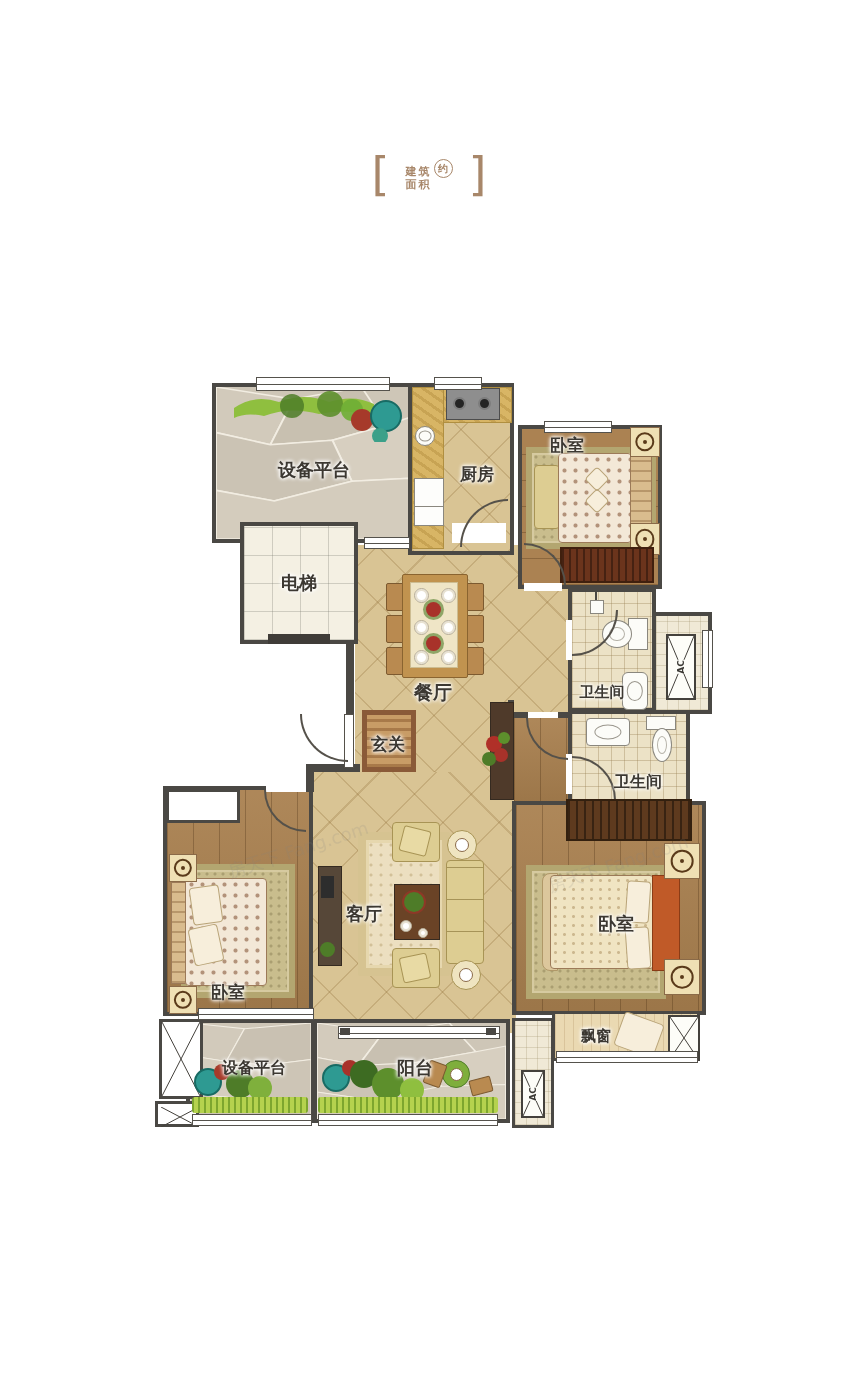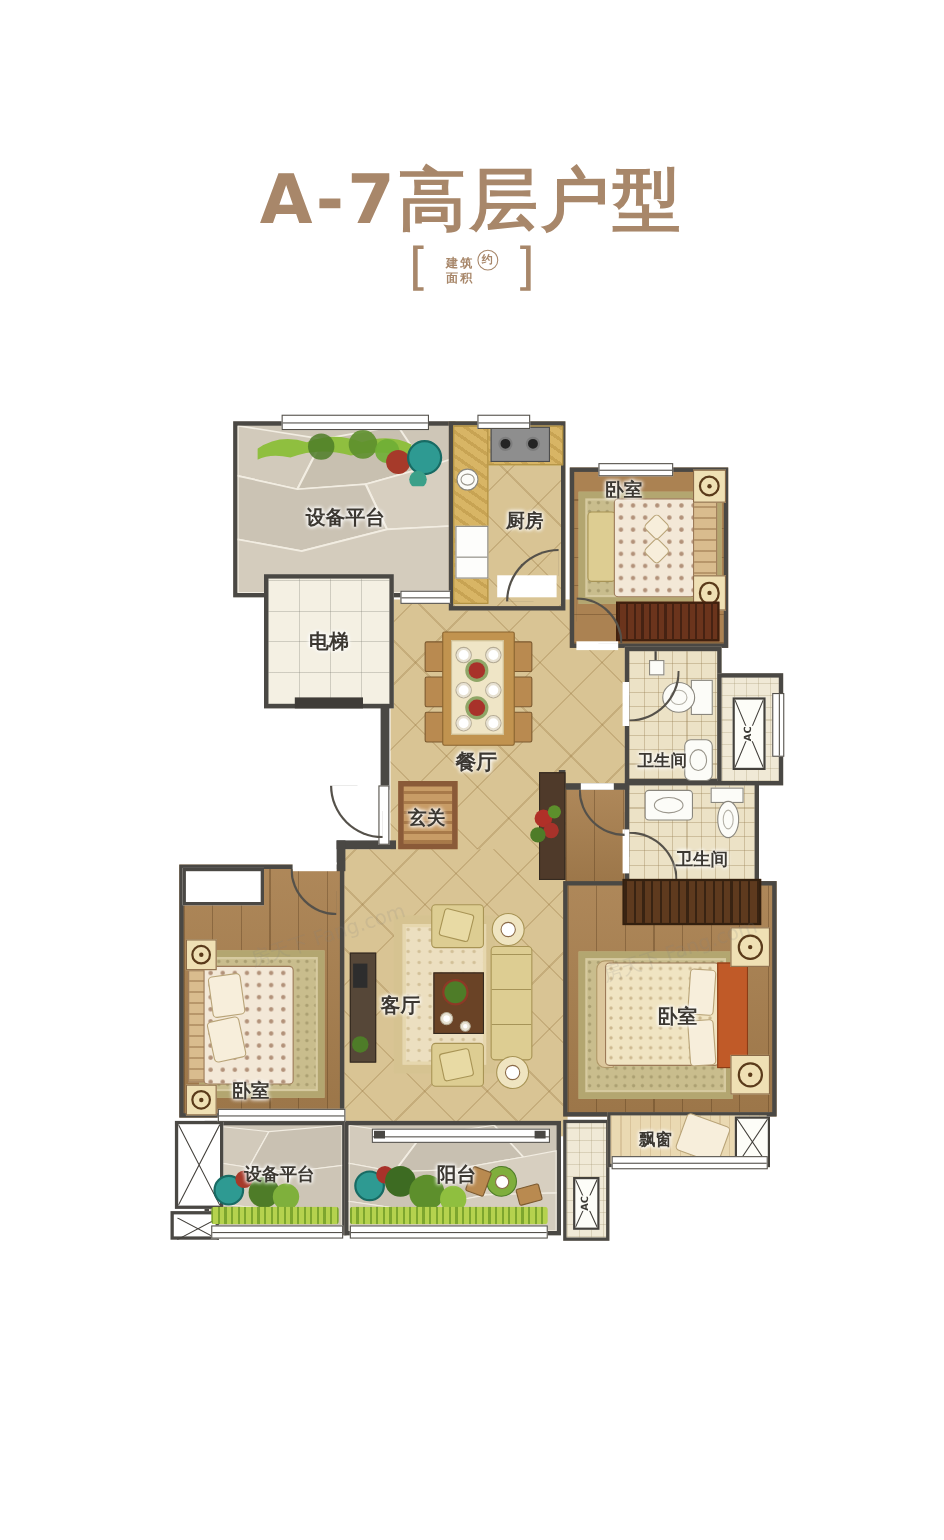--- a/index.html
+++ b/index.html
@@ -109,21 +109,20 @@
   .actext{position:absolute;inset:0;display:flex;align-items:center;justify-content:center;}
   .actext span{font-size:9px;font-weight:bold;color:#3c3a35;transform:rotate(-90deg);background:#fdfdf8;padding:1px 0;}
   .fl{position:absolute;border-radius:50%;}
 </style>
 </head>
 <body>
 
 <div class="stage">
 
   <div class="hdr">
-    <h1>A-7高层户型</h1>
     <div class="spec">
       <span class="br">[</span>
       <span class="astack">
         <span class="alines">
             <i>建筑</i>
             <i>面积</i>
           </span>
         <span class="abadge">约</span>
       </span>
       <span class="br">]</span>

